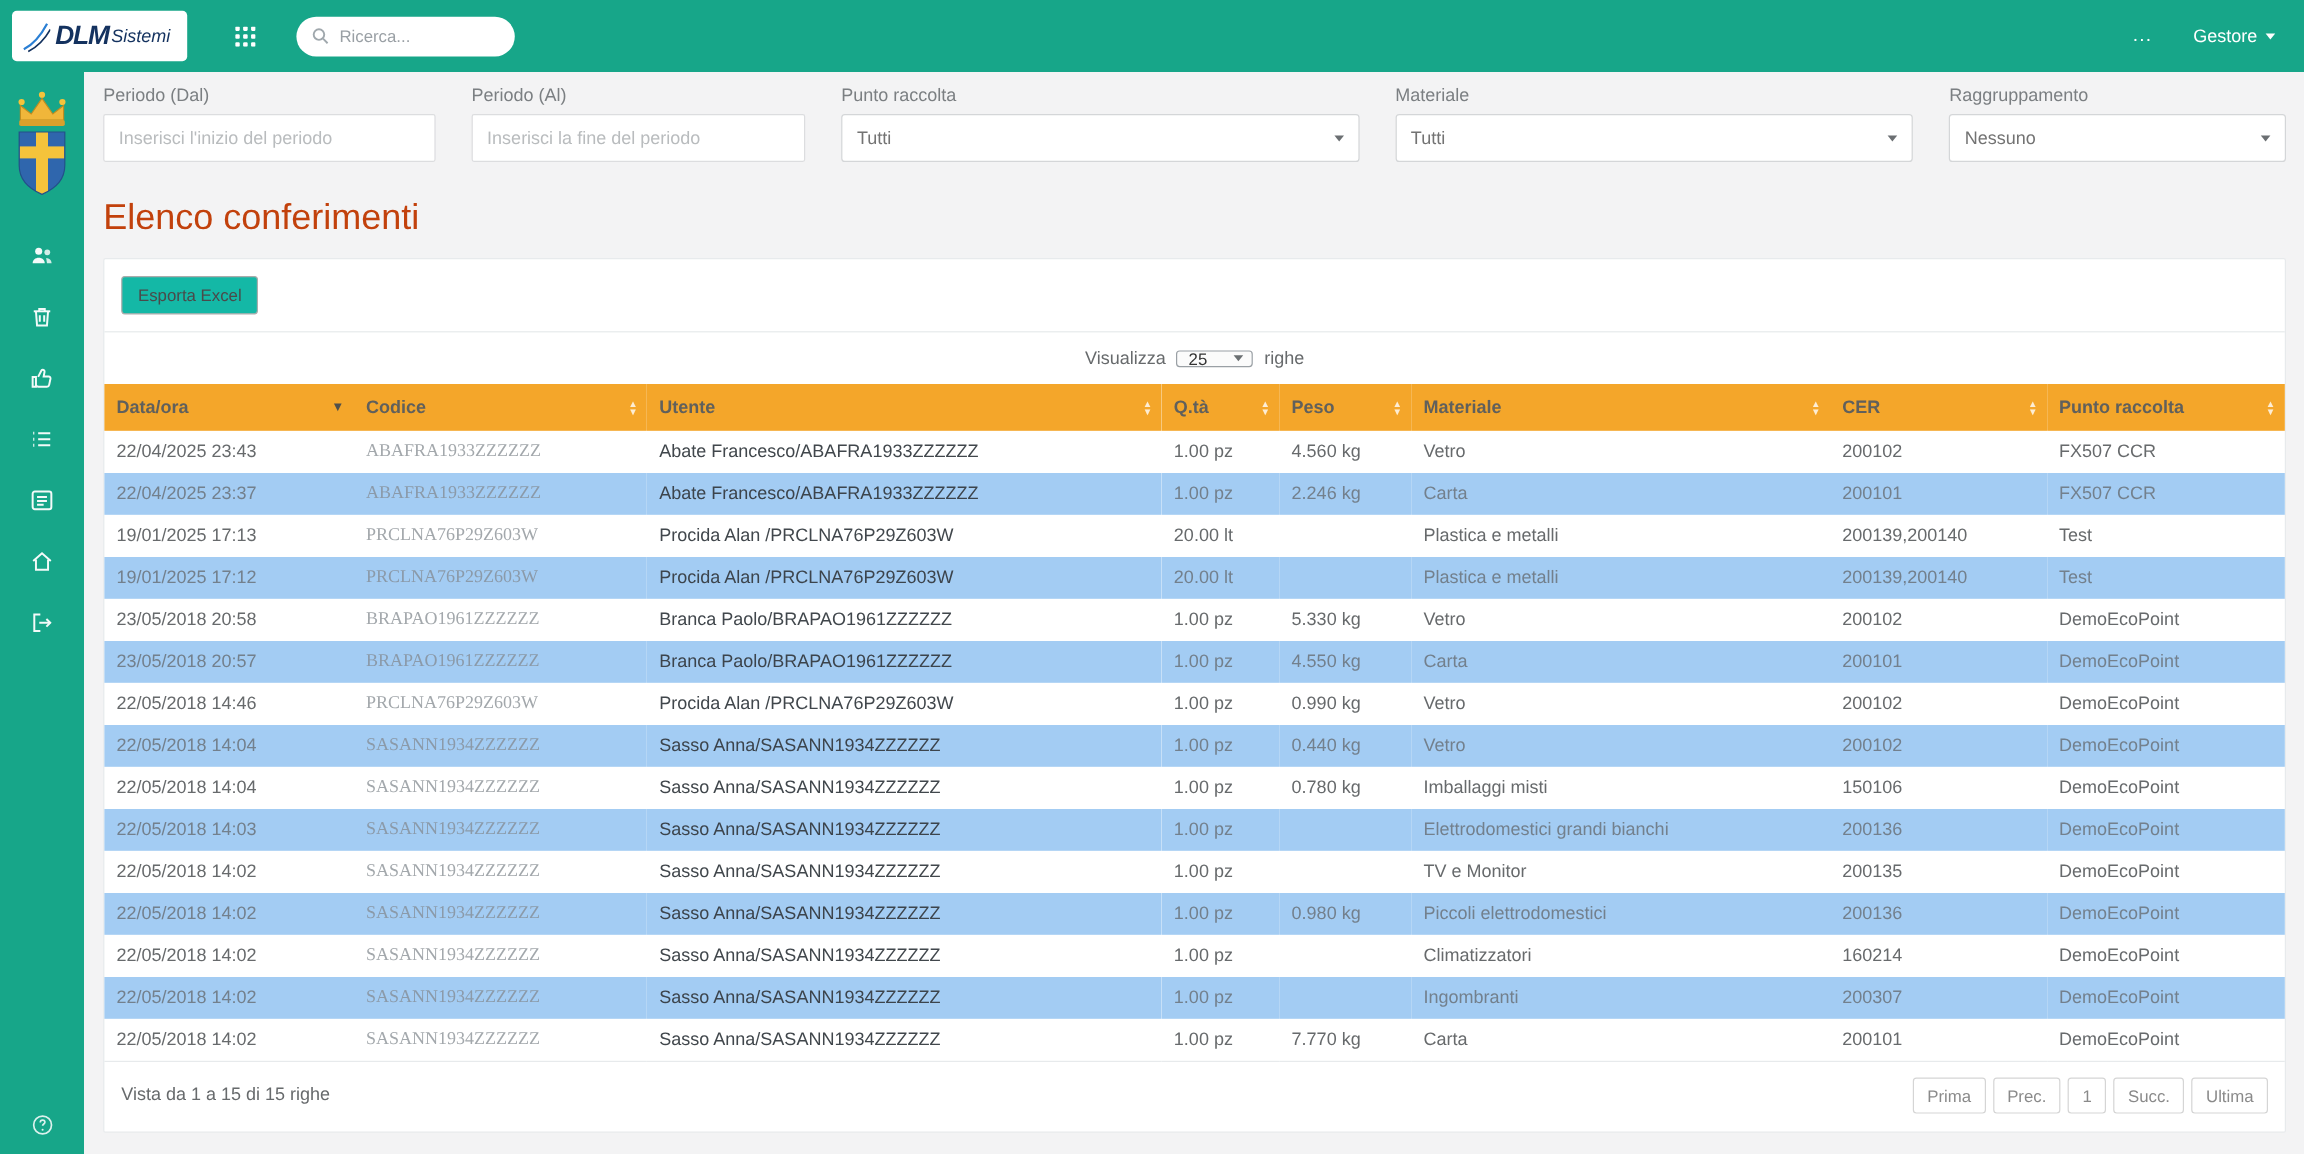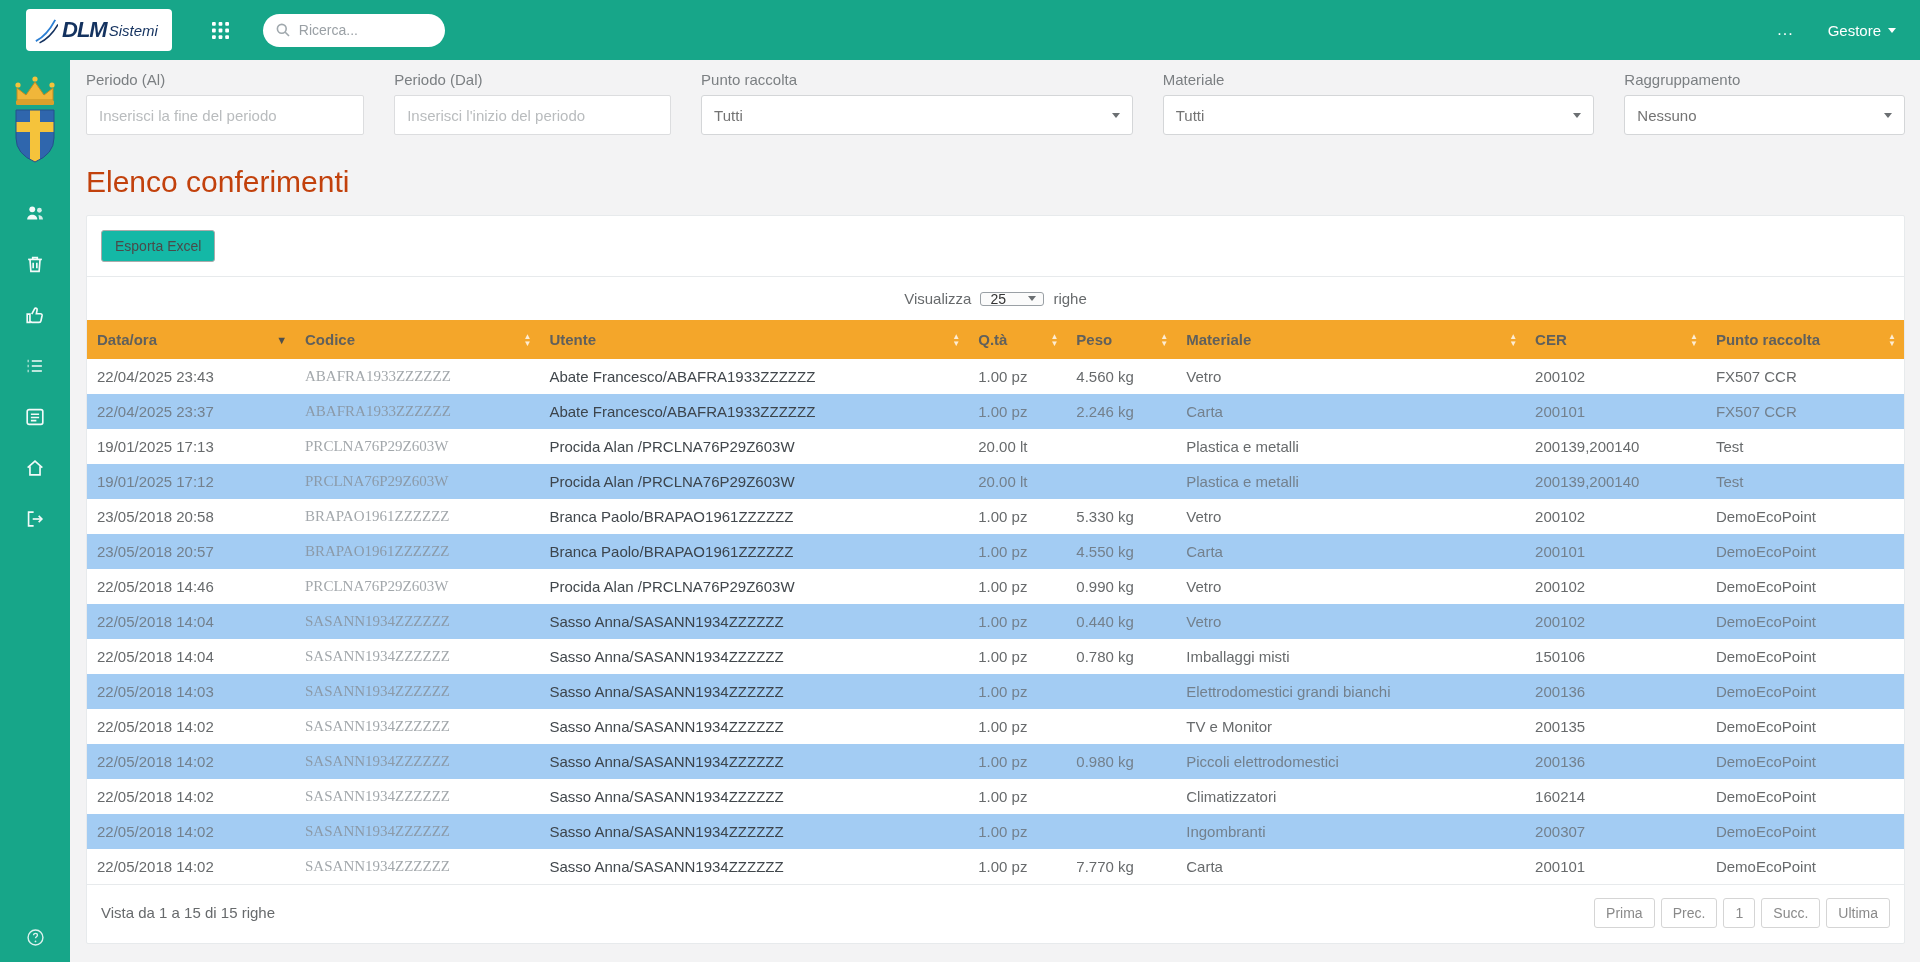--- a/index.html
+++ b/index.html
@@ -11,21 +11,21 @@
     color:#676a6c;
   }
 
   
   .topbar {
     position:fixed; top:0; left:0; right:0; height:60px;
     background:var(--topbar-teal,#17a689);
     display:flex; align-items:center; z-index:20;
   }
   .logo-box {
-    margin-left:26px; height:42px; padding:0 14px 0 8px;
+    margin-left:10px; height:42px; padding:0 14px 0 8px;
     background:#fff; border-radius:4px;
     display:flex; align-items:center; gap:4px;text-align:right;
   }
   .logo-dlm { font-style:italic; font-weight:bold; font-size:22px; color:var(--logo-navy,#14325f); letter-spacing:-1px; }
   .logo-sistemi { font-style:italic; font-size:15px; color:var(--logo-navy,#14325f); margin-left:-2px; }
   .grid-btn { margin-left:36px; background:none; border:none; padding:4px; cursor:pointer; line-height:0; }
   .search-wrap { margin-left:30px; position:relative; }
   .search-wrap input {
     width:182px; height:33px; border:none; border-radius:17px;
     padding:0 12px 0 36px; font-size:14px; color:#555; outline:none;
@@ -244,27 +244,27 @@
       <circle cx="12" cy="12" r="8.5"></circle>
       <path d="M9.8 9.5c0-1.3 1-2.2 2.2-2.2s2.2.8 2.2 2c0 1.7-2.2 1.8-2.2 3.5"></path>
       <circle cx="12" cy="16.5" r="1" fill="#fff" stroke="none"></circle>
     </svg>
   </div>
 </nav>
 
 <main class="main">
 
   <div class="filters">
+    <div class="filter f-sm">
+      <label>Periodo (Dal)</label>
+      <input class="txt" placeholder="Inserisci l'inizio del periodo" style="">
+    </div>
     <div class="filter f-sm2">
       <label>Periodo (Al)</label>
       <input class="txt" placeholder="Inserisci la fine del periodo" style="">
-    </div>
-    <div class="filter f-sm">
-      <label>Periodo (Dal)</label>
-      <input class="txt" placeholder="Inserisci l'inizio del periodo" style="">
     </div>
     <div class="filter f-lg">
       <label>Punto raccolta</label>
       <div class="sel">
         <span>Tutti</span>
         <span class="caret-dn-g"></span>
       </div>
     </div>
     <div class="filter f-lg">
       <label>Materiale</label>

